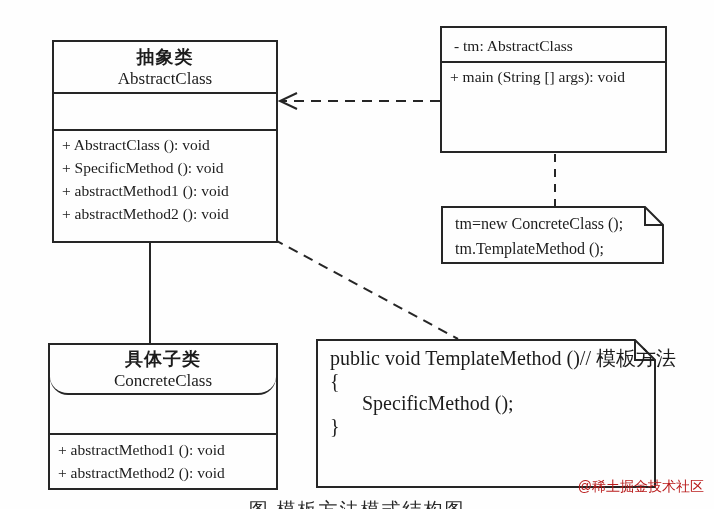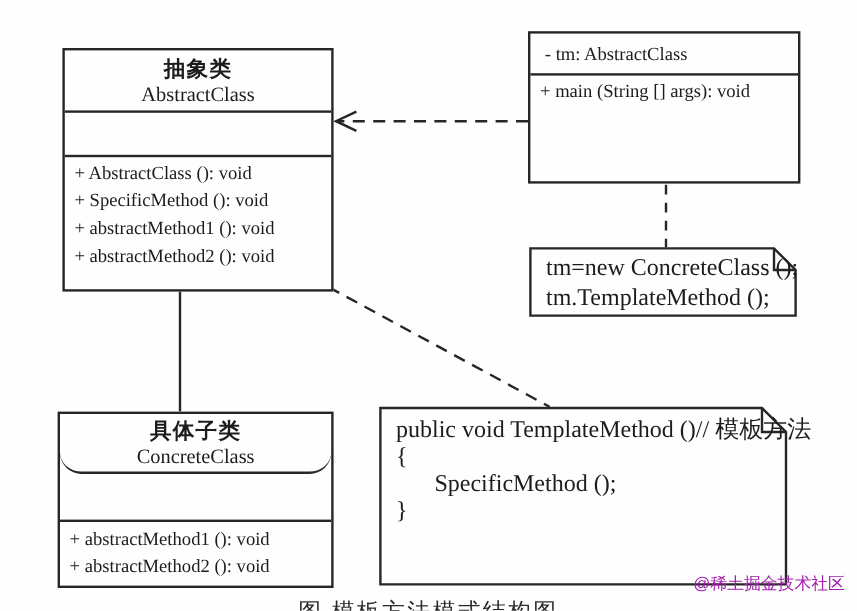--- a/index.html
+++ b/index.html
@@ -31,38 +31,38 @@
     align-items: center; justify-content: center;
     text-align: center;
   }
   .cn-name { font-size: 18px; font-weight: bold; letter-spacing: 1px; line-height: 22px; }
   .en-name { font-size: 17px; line-height: 21px; }
   .members { padding: 2px 6px 0 8px; }
   .member { font-size: 15.5px; line-height: 23px; white-space: nowrap; }
 
   
   .note-text { position: absolute; z-index: 2; }
-  .note-line { font-size: 20px; line-height: 25px; white-space: nowrap; }
+  .note-line { font-size: 16px; line-height: 25px; white-space: nowrap; }
   .code-line { font-size: 20px; line-height: 22.5px; white-space: nowrap; }
   .indent { padding-left: 32px; }
 
   .caption {
     position: absolute;
     left: 0; top: 497px; width: 714px;
     text-align: center;
     font-size: 19px;
     letter-spacing: 2px;
     color: #2a2a2a;
     z-index: 2;
   }
   .watermark {
     position: absolute;
     right: 10px; top: 478px;
     font-size: 14px;
-    color: #a21caf;
+    color: #b91c1c;
     font-family: "Liberation Sans", sans-serif;
     z-index: 2;
   }
 </style>
 </head>
 <body>
 
 <div class="canvas">
 
   <svg class="overlay" width="714" height="509" viewBox="0 0 714 509">

